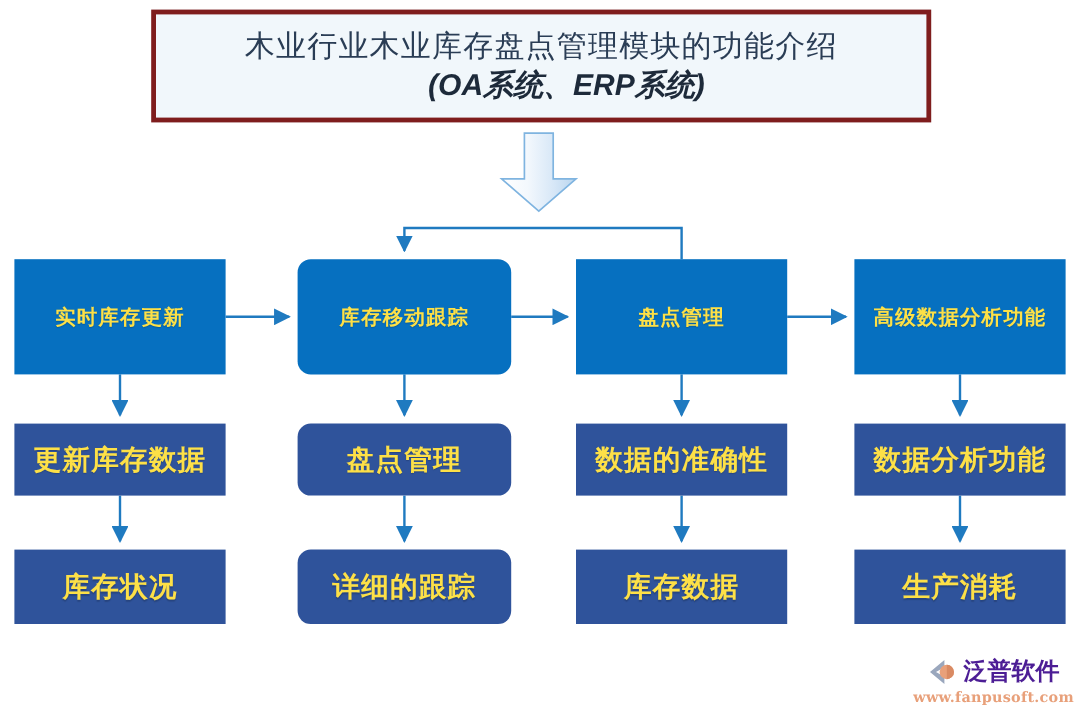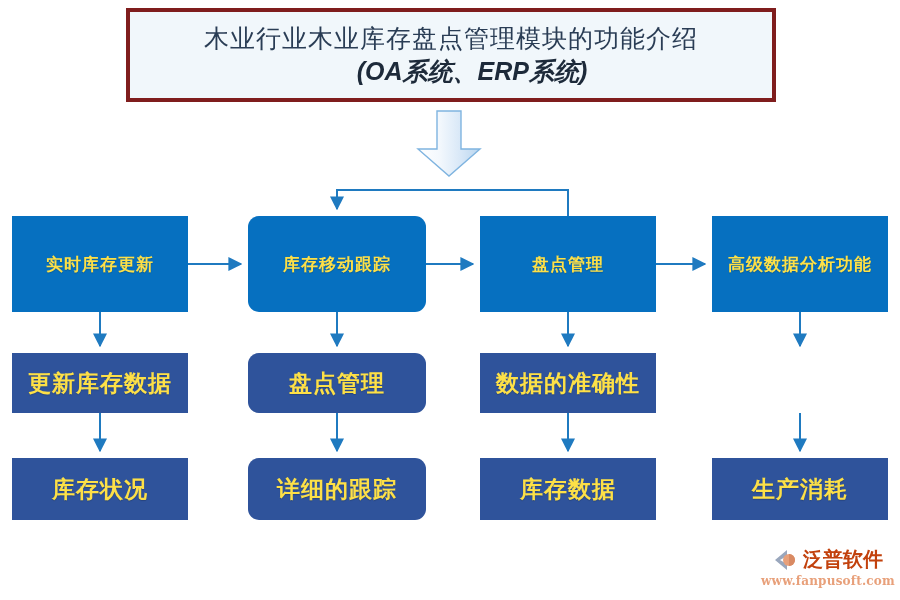--- a/index.html
+++ b/index.html
@@ -115,21 +115,21 @@
   }
   .wm-top {
     display: flex;
     align-items: center;
     gap: 4px;
   }
   .wm-text {
     font-family: "DejaVu Sans", "Liberation Sans", sans-serif;
     font-size: 20px;
     font-weight: bold;
-    color: #c2410c;
+    color: #4c1d95;
     letter-spacing: 0px;
   }
   .wm-url {
     font-family: "DejaVu Serif", "Liberation Serif", serif;
     font-size: 12px;
     font-weight: bold;
     color: #e8a07a;
     margin-top: 1px;
     letter-spacing: 0.2px;
   }
@@ -183,20 +183,21 @@
   </svg>
 
   <div class="node level1 r1 c1">实时库存更新</div>
   <div class="node level1 r1 c2">库存移动跟踪</div>
   <div class="node level1 r1 c3">盘点管理</div>
   <div class="node level1 r1 c4">高级数据分析功能</div>
 
   <div class="node level2 r2 c1">更新库存数据</div>
   <div class="node level2 r2 c2">盘点管理</div>
   <div class="node level2 r2 c3">数据的准确性</div>
+  <div class="node level2 r2 c4">数据分析功能</div>
 
   <div class="node level3 r3 c1">库存状况</div>
   <div class="node level3 r3 c2">详细的跟踪</div>
   <div class="node level3 r3 c3">库存数据</div>
   <div class="node level3 r3 c4">生产消耗</div>
 
   <div class="watermark">
     <div class="wm-top">
       <svg width="26" height="24" viewBox="0 0 26 24">
         <path d="M2 12 L14 2 L14 8 L7 12 L14 16 L14 22 Z" fill="#9aa7bd"></path>

